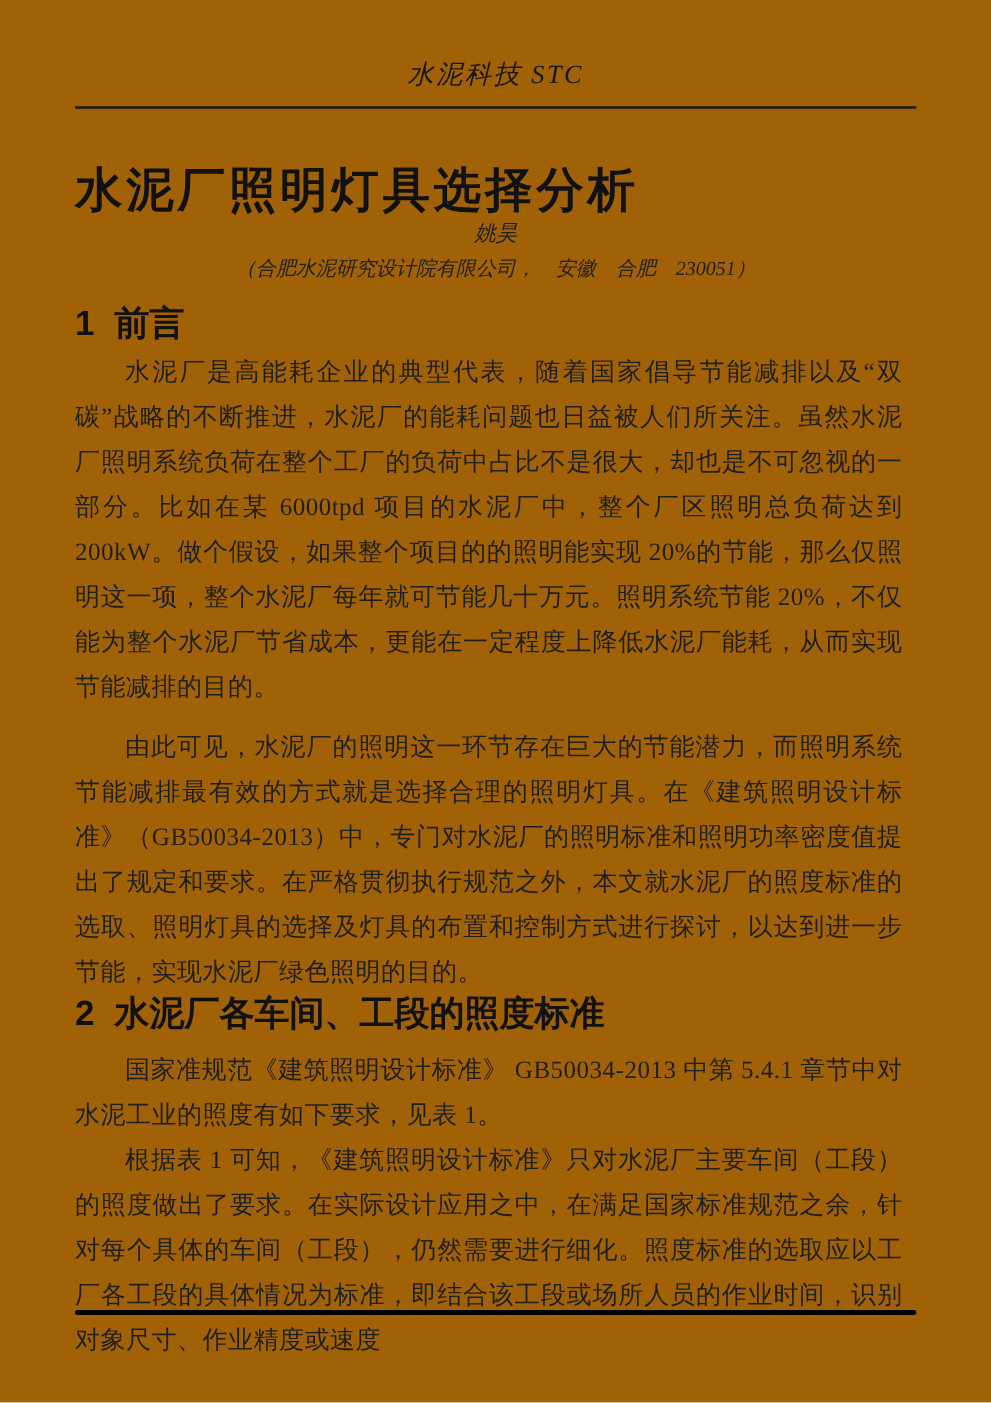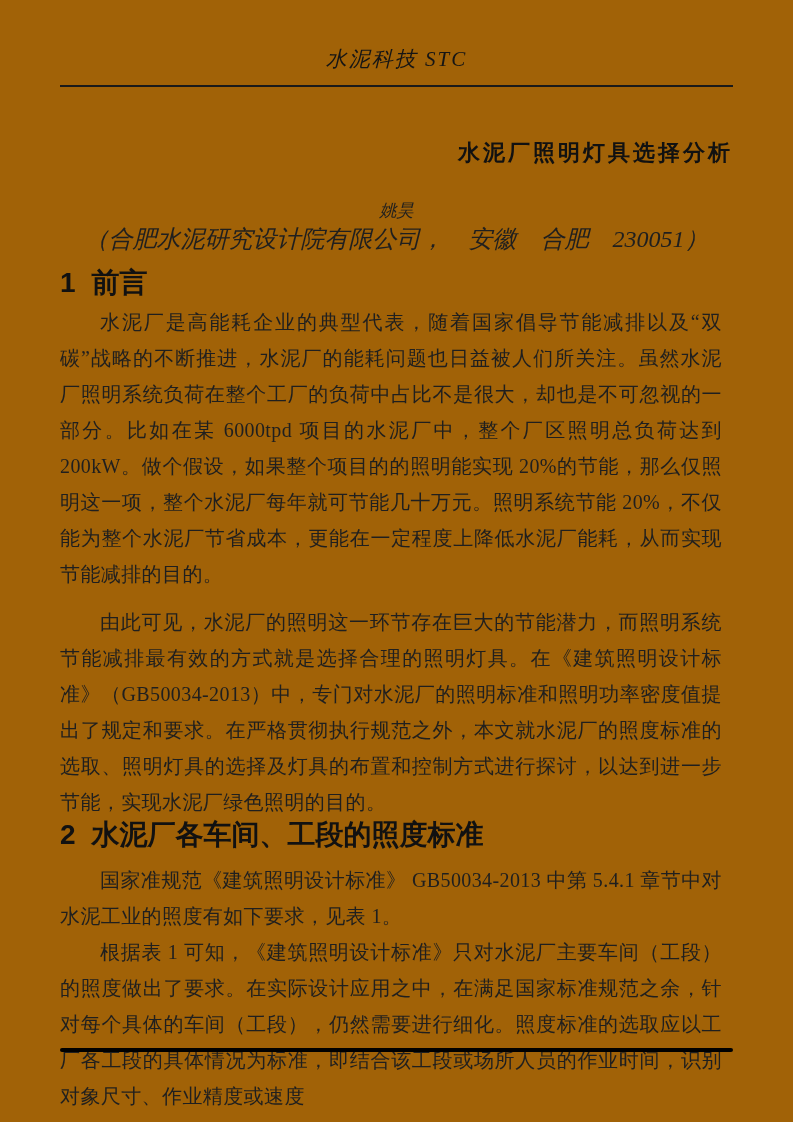--- a/index.html
+++ b/index.html
@@ -30,39 +30,38 @@
     color: #151515;
   }
   .header-rule {
     margin-top: 12px;
     height: 2px;
     background: #1a1a1a;
   }
   
   .article-title {
     margin: 44px 0 0 0;
-    text-align: right;
+    text-align: left;
     font-family: "Liberation Sans", "DejaVu Sans", sans-serif;
     font-weight: 700;
-    font-size: 22px;
+    font-size: 38px;
     line-height: 44px;
     letter-spacing: 3px;
     color: #111111;
   }
   .author-name {
-    margin-top: 24px;
     text-align: center;
     font-size: 17px;
     line-height: 24px;
     font-style: italic;
   }
   .affiliation {
     margin-top: 3px;
     text-align: center;
-    font-size: 24px;
+    font-size: 16px;
     line-height: 27px;
     font-style: italic;
   }
   
   .sec-heading {
     margin: 0;
     font-family: "Liberation Sans", "DejaVu Sans", sans-serif;
     font-weight: 700;
     font-size: 28px;
     line-height: 30px;

